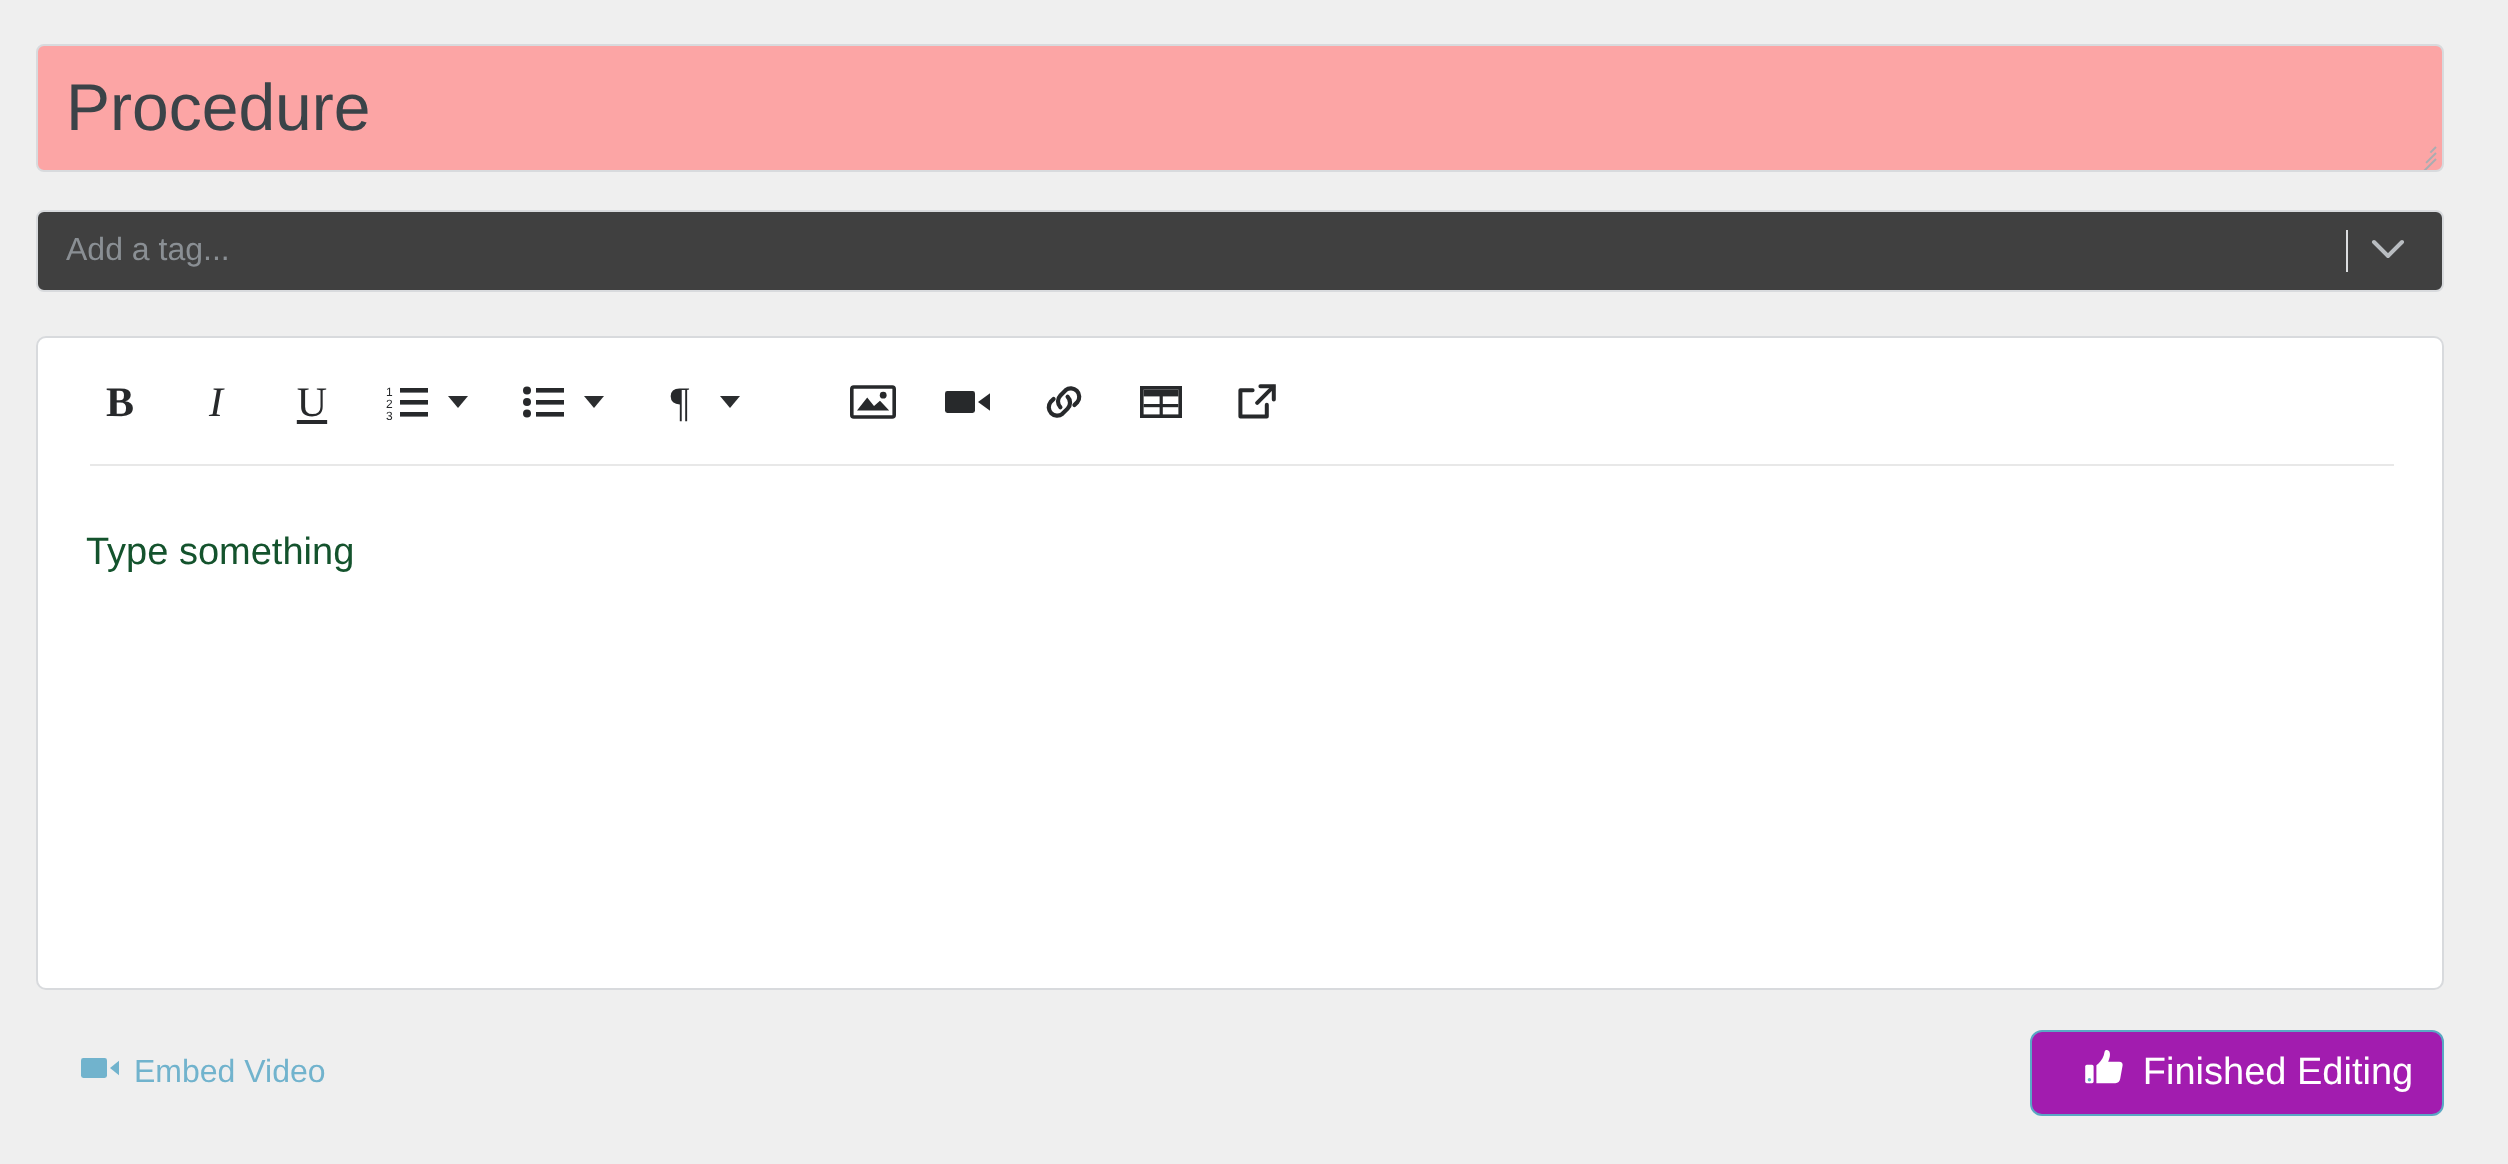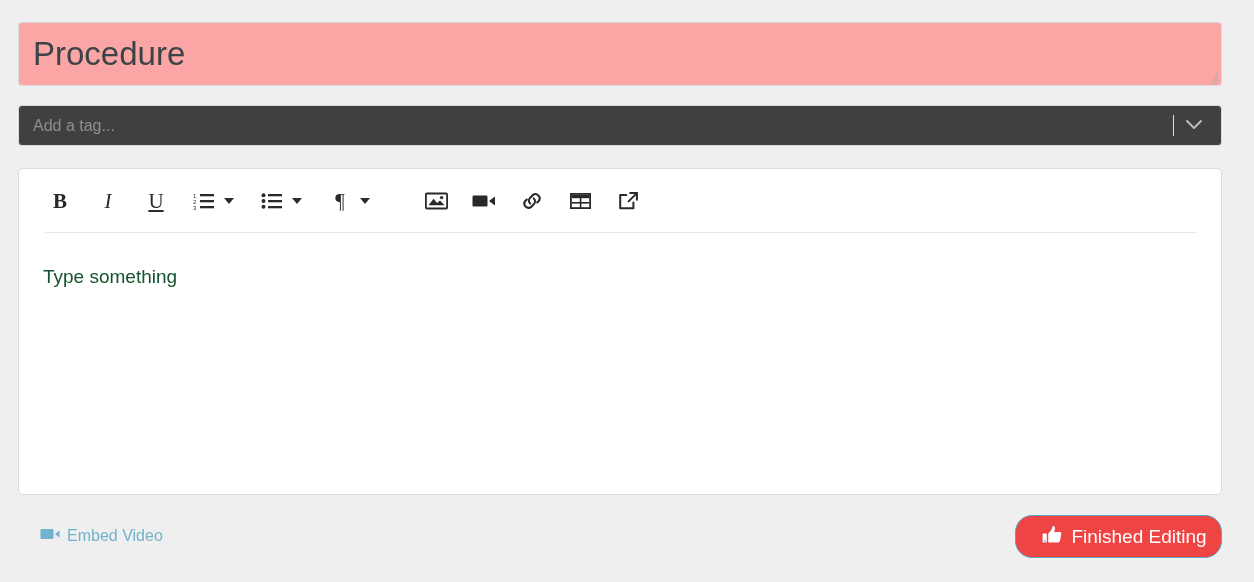--- a/index.html
+++ b/index.html
@@ -199,23 +199,23 @@
     cursor: pointer;
     margin-left: 12px;
   }
   .finish-btn {
     position: absolute;
     left: 1015px;
     top: 515px;
     width: 207px;
     height: 43px;
     box-sizing: border-box;
-    background: #ef4444;
+    background: #a21caf;
     border: 1px solid #5aa8c4;
-    border-radius: 17px;
+    border-radius: 6px;
     color: #ffffff;
     font-size: 19px;
     display: flex;
     align-items: center;
     justify-content: center;
     gap: 9px;
     cursor: pointer;
     font-family: "Liberation Sans", sans-serif;
     padding-left: 18px;
   }

